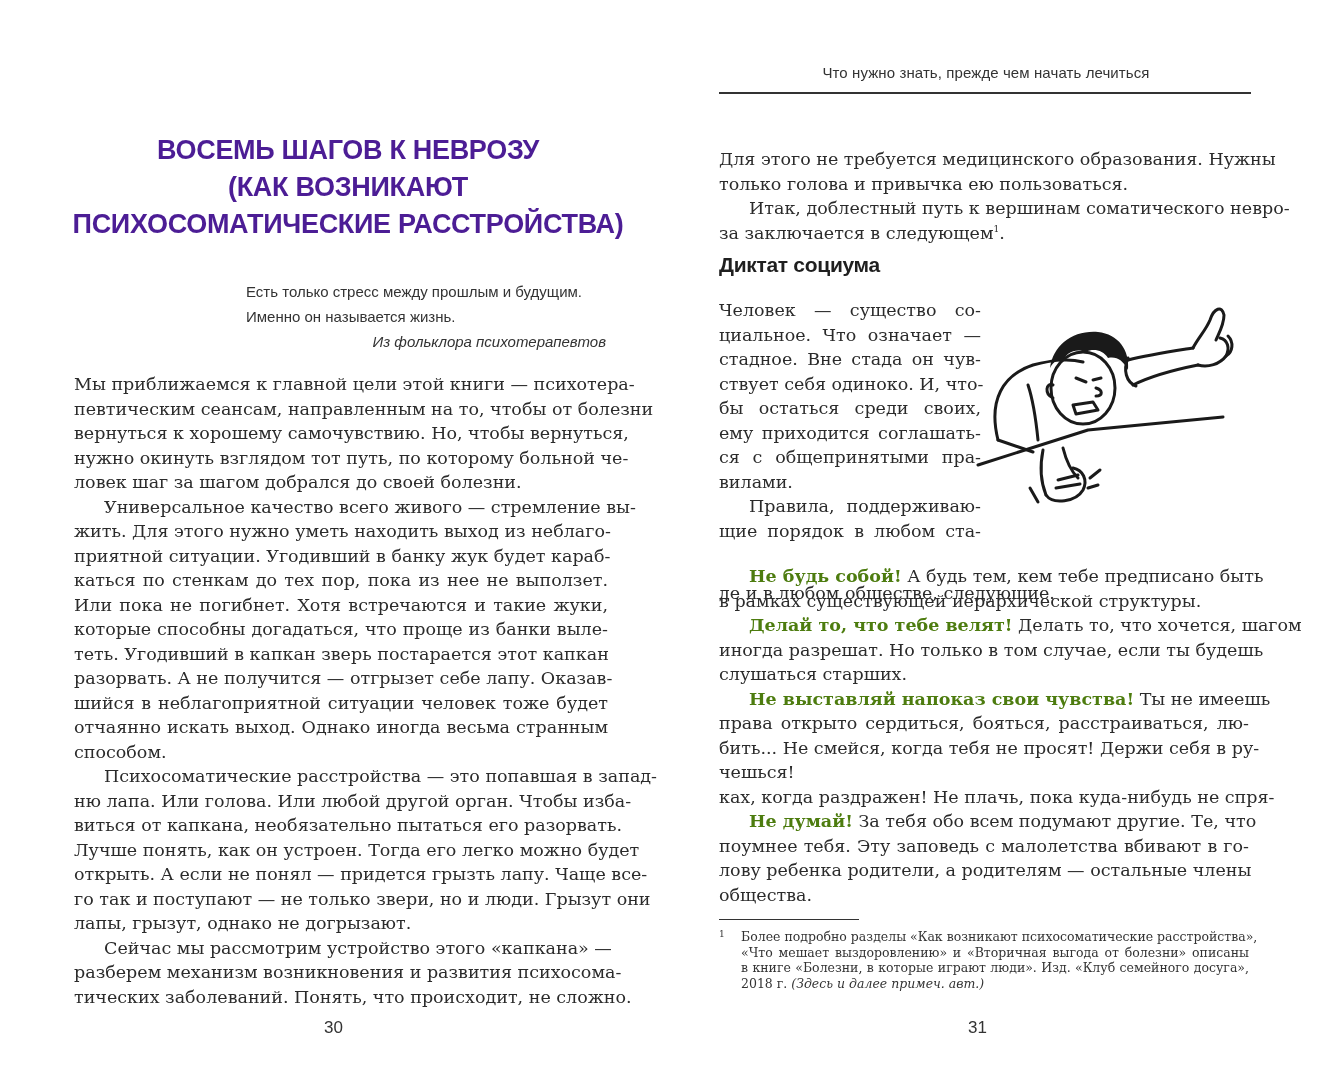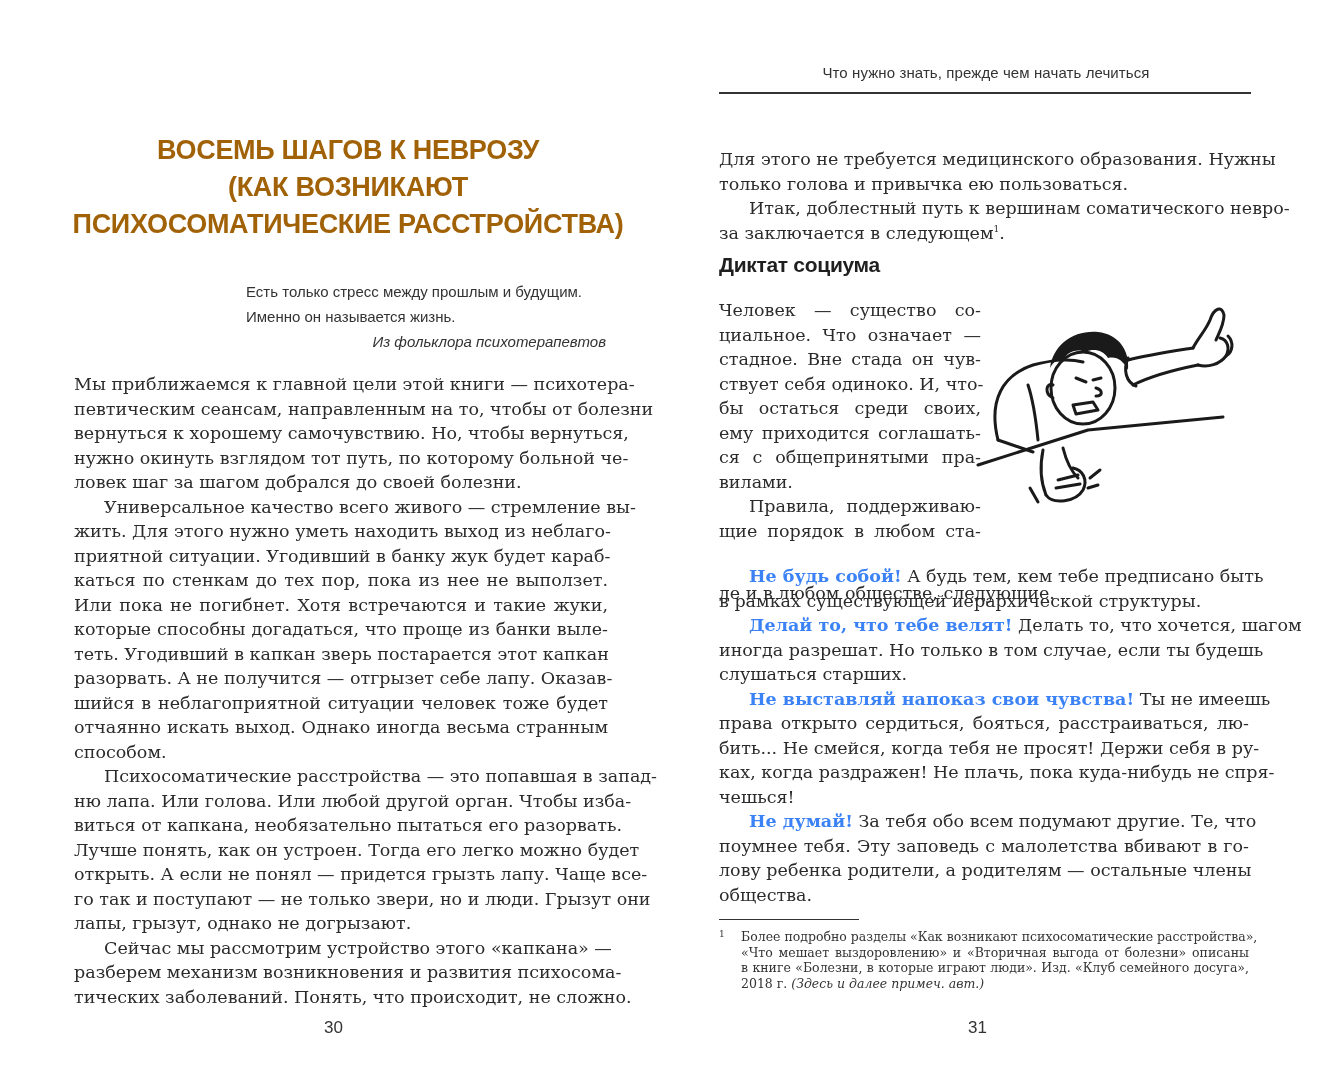--- a/index.html
+++ b/index.html
@@ -22,21 +22,21 @@
     .running-rule {
       position: absolute; left: 56px; top: 92px; width: 532px; height: 0;
       border-top: 2px solid #333;
     }
 
     
     .chapter-title {
       position: absolute; left: 66px; top: 132px; width: 564px;
       text-align: center;
       font-family: "Liberation Sans", sans-serif; font-weight: bold;
-      font-size: 27px; line-height: 37px; color: #a16207;
+      font-size: 27px; line-height: 37px; color: #4c1d95;
       letter-spacing: -0.3px;
     }
     .chapter-title div { white-space: nowrap; }
 
     
     .epigraph {
       position: absolute; left: 246px; top: 279px; width: 360px;
       font-family: "Liberation Sans", sans-serif; font-size: 15px;
       line-height: 25px; color: #333;
     }
@@ -60,21 +60,21 @@
     .section-heading {
       position: absolute; left: 56px; top: 253px;
       font-family: "Liberation Sans", sans-serif; font-weight: bold;
       font-size: 21px; color: #1f1f1f; letter-spacing: -0.3px;
     }
 
     .wrap-text { left: 56px; top: 298px; width: 262px; }
     .after-wrap { left: 56px; top: 535px; width: 530px; margin-top: 46px; }
     .rules-block { left: 56px; top: 564px; width: 530px; }
 
-    b.rule-lead { font-weight: bold; color: #3b82f6; }
+    b.rule-lead { font-weight: bold; color: #4d7c0f; }
 
     .illustration {
       position: absolute; left: 295px; top: 290px; width: 300px; height: 220px;
     }
 
     .footnote-rule {
       position: absolute; left: 56px; top: 919px; width: 140px; height: 0;
       border-top: 1.5px solid #333;
     }
     .footnote {
@@ -248,22 +248,22 @@
     </div>
     <div>
       <span class="line indent-line"><b class="rule-lead">Делай то, что тебе велят!</b><span> Делать то, что хочется, шагом</span></span>
       <span class="line">иногда разрешат. Но только в том случае, если ты будешь</span>
       <span class="line last">слушаться старших.</span>
     </div>
     <div>
       <span class="line indent-line"><b class="rule-lead">Не выставляй напоказ свои чувства!</b><span> Ты не имеешь</span></span>
       <span class="line">права открыто сердиться, бояться, расстраиваться, лю-</span>
       <span class="line">бить... Не смейся, когда тебя не просят! Держи себя в ру-</span>
+      <span class="line last">чешься!</span>
       <span class="line">ках, когда раздражен! Не плачь, пока куда-нибудь не спря-</span>
-      <span class="line last">чешься!</span>
     </div>
     <div>
       <span class="line indent-line"><b class="rule-lead">Не думай!</b><span> За тебя обо всем подумают другие. Те, что</span></span>
       <span class="line">поумнее тебя. Эту заповедь с малолетства вбивают в го-</span>
       <span class="line">лову ребенка родители, а родителям — остальные члены</span>
       <span class="line last">общества.</span>
     </div>
   </div>
 
   <div class="footnote-rule"></div>

